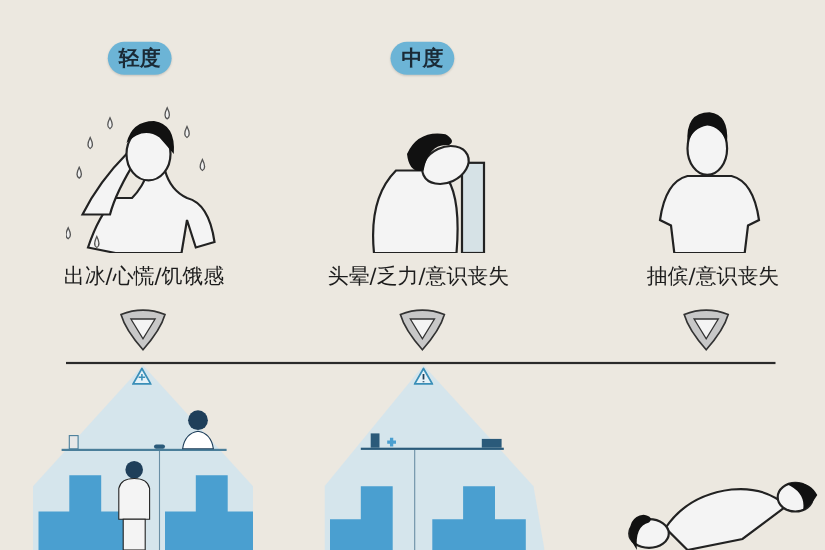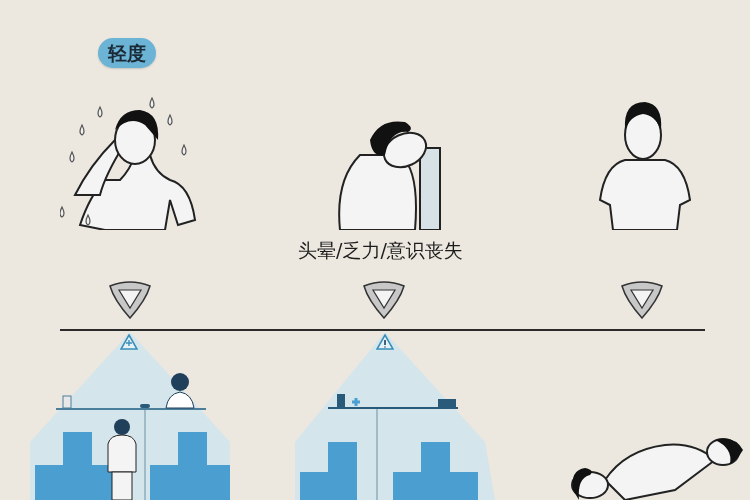--- a/index.html
+++ b/index.html
@@ -29,20 +29,21 @@
       <path d="M40 22 q-4 8 0 10 q4 -2 0 -10z"></path>
       <path d="M92 13 q-4 8 0 10 q4 -2 0 -10z"></path>
       <path d="M110 30 q-4 8 0 10 q4 -2 0 -10z"></path>
       <path d="M22 40 q-4 8 0 10 q4 -2 0 -10z"></path>
       <path d="M12 67 q-4 8 0 10 q4 -2 0 -10z"></path>
       <path d="M124 60 q-4 8 0 10 q4 -2 0 -10z"></path>
       <path d="M2 122 q-4 8 0 10 q4 -2 0 -10z"></path>
       <path d="M28 130 q-4 8 0 10 q4 -2 0 -10z"></path>
     </g>
   </svg>
+  <div class="symptom" style="left:58px">出冰/心慌/饥饿感</div>
   <svg class="marker" style="left:106px" viewBox="0 0 48 44">
     <path d="M4 8 Q24 0 44 8 Q40 22 24 40 Q8 22 4 8Z" fill="#c8c8c8" stroke="#333" stroke-width="1.5"></path>
     <path d="M13 12 L35 12 L24 30 Z" fill="#f4f4f4" stroke="#333" stroke-width="1.2"></path>
   </svg>
   <svg class="beam" style="left:30px;top:332px" width="200" height="168" viewBox="0 0 200 168">
     <polygon points="100,0 0,110 0,168 200,168 200,110" fill="#cfe4ef" opacity="0.8"></polygon>
     <rect x="26" y="76" width="150" height="2" fill="#4a7e9a"></rect>
     <rect x="33" y="64" width="8" height="12" fill="#e8e8e8" stroke="#4a7e9a"></rect>
     <rect x="110" y="72" width="10" height="4" rx="2" fill="#2a5a7a"></rect>
     <circle cx="150" cy="50" r="9" fill="#1f3f5a"></circle>
@@ -54,20 +55,21 @@
     <path d="M78 112 Q80 103 92 103 Q104 103 106 112 L106 140 H78 Z" fill="#f4f4f4" stroke="#222"></path>
     <rect x="82" y="140" width="20" height="28" fill="#f4f4f4" stroke="#222"></rect>
   </svg>
   <svg class="warn" style="left:120px;top:334px" viewBox="0 0 18 16">
     <path d="M9 1 L17 15 H1 Z" fill="#e6f2f8" stroke="#3a8fb8" stroke-width="1.6"></path>
     <path d="M9 6 V12 M6 9 H12" stroke="#3a8fb8" stroke-width="1.4"></path>
   </svg>
 </div>
 
 <div class="col" style="left:250px">
+  <div class="pill" style="left:105px">中度</div>
   <svg class="figure" style="left:80px;top:110px" width="120" height="120" viewBox="0 0 120 120">
     <g fill="#f4f4f4" stroke="#222" stroke-width="2">
       <path d="M10 120 Q5 70 30 45 L70 45 Q90 60 85 120 Z"></path>
       <rect x="90" y="38" width="20" height="82" fill="#d6e2e6"></rect>
       <ellipse cx="75" cy="40" rx="22" ry="16" transform="rotate(-25 75 40)"></ellipse>
     </g>
     <path d="M40 30 Q50 8 75 12 Q85 18 78 22 Q60 20 55 45 Q42 48 40 30Z" fill="#111"></path>
   </svg>
   <div class="symptom" style="left:48px">头晕/乏力/意识丧失</div>
   <svg class="marker" style="left:110px" viewBox="0 0 48 44">
@@ -91,20 +93,21 @@
 </div>
 
 <div class="col" style="left:500px">
   <svg class="figure" style="left:95px;top:90px" width="100" height="140" viewBox="0 0 100 140">
     <g fill="#f4f4f4" stroke="#222" stroke-width="2">
       <path d="M5 110 Q10 75 30 70 L70 70 Q90 75 95 110 L85 115 L82 140 L18 140 L15 115 Z"></path>
       <ellipse cx="48" cy="45" rx="18" ry="24"></ellipse>
     </g>
     <path d="M30 40 Q28 12 50 12 Q68 14 66 40 Q60 25 48 24 Q35 26 30 40Z" fill="#111"></path>
   </svg>
+  <div class="symptom" style="left:88px">抽傧/意识丧失</div>
   <svg class="marker" style="left:118px" viewBox="0 0 48 44">
     <path d="M4 8 Q24 0 44 8 Q40 22 24 40 Q8 22 4 8Z" fill="#c8c8c8" stroke="#333" stroke-width="1.5"></path>
     <path d="M13 12 L35 12 L24 30 Z" fill="#f4f4f4" stroke="#333" stroke-width="1.2"></path>
   </svg>
   <svg class="figure" style="left:65px;top:430px" width="185" height="70" viewBox="0 0 185 70">
     <path d="M40 50 Q60 20 100 15 Q130 12 150 30 Q130 45 110 60 L60 70 Z" fill="#f4f4f4" stroke="#222" stroke-width="2"></path>
     <ellipse cx="158" cy="22" rx="16" ry="13" fill="#f4f4f4" stroke="#222" stroke-width="2"></ellipse>
     <path d="M150 10 Q170 5 178 20 Q172 30 165 34 Q168 18 150 10Z" fill="#111"></path>
     <ellipse cx="25" cy="55" rx="18" ry="13" fill="#f4f4f4" stroke="#222" stroke-width="2"></ellipse>
     <path d="M8 60 Q5 40 20 38 Q30 40 25 45 Q12 48 14 70 Z" fill="#111"></path>

